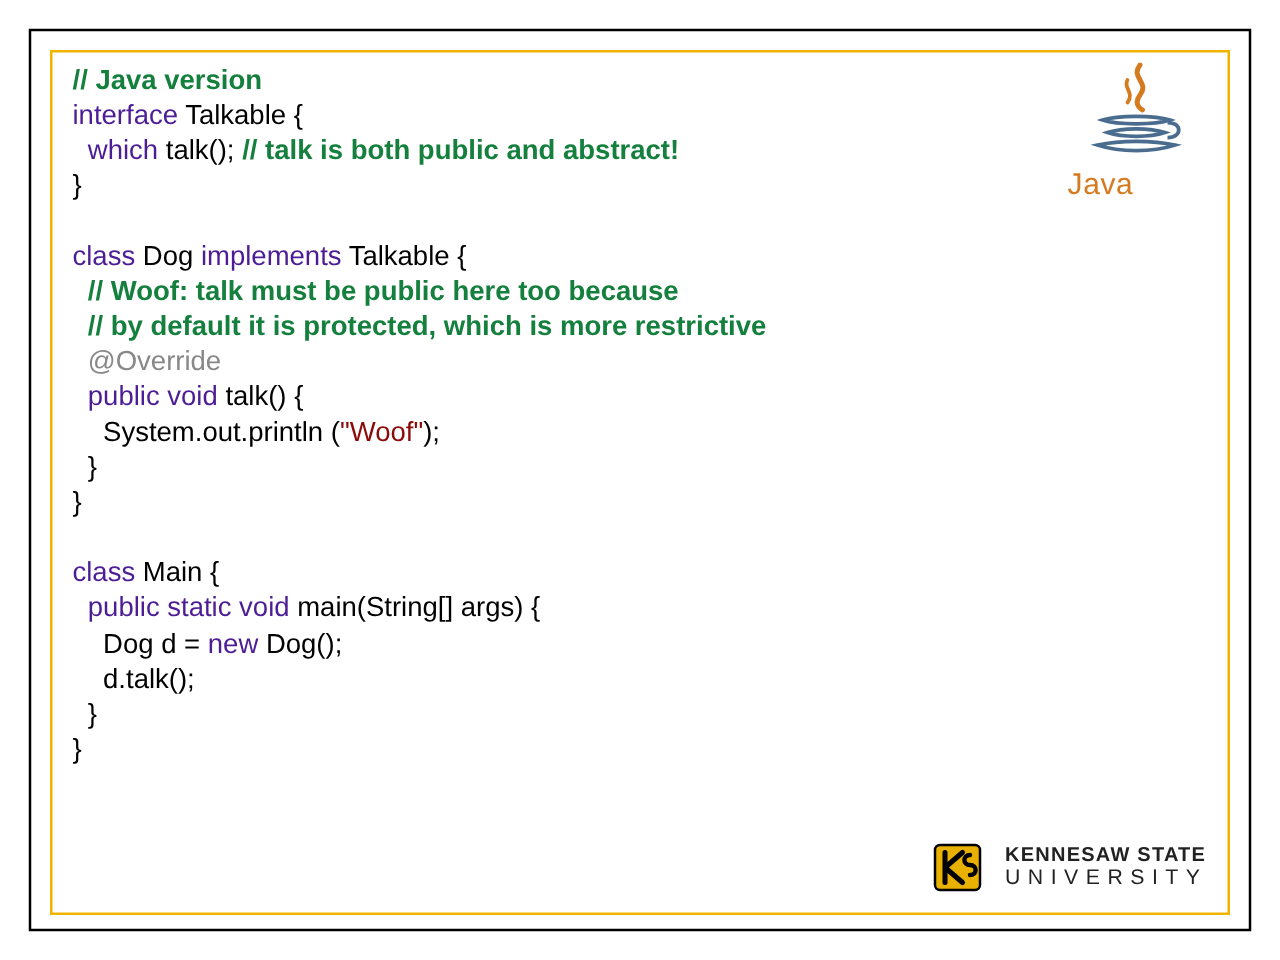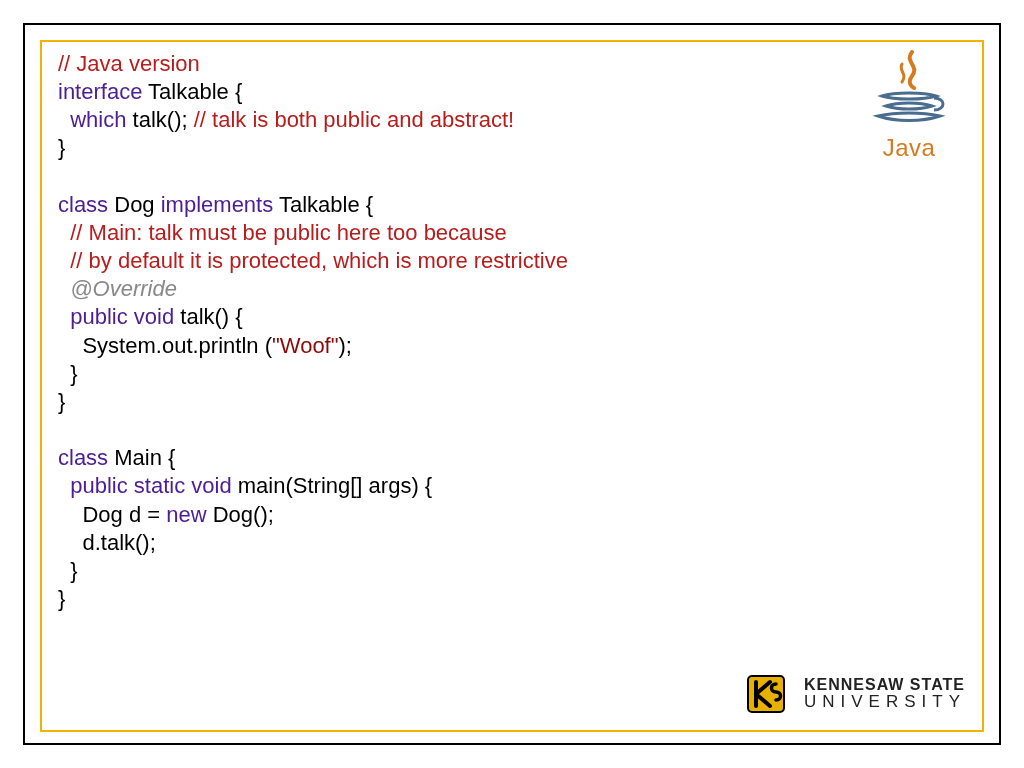--- a/index.html
+++ b/index.html
@@ -42,30 +42,30 @@
     color: #000;
     letter-spacing: -0.5px;
   }
   .code {
     font-family: Arial, Helvetica, sans-serif;
     font-size: 22px;
     line-height: 1.28;
     white-space: pre;
     color: #000;
   }
-  .c-comment { color: #b91c1c; }
+  .c-comment { color: #15803d; font-weight: bold; }
   .c-keyword { color: #4c1d95; }
-  .c-override { color: #888; font-style: italic; }
+  .c-override { color: #888; }
   .c-string  { color: #8b0b0b; }
   .java-logo {
     position: absolute;
     top: 50px;
     right: 60px;
     width: 110px;
-    text-align: center;
+    text-align: left;
   }
   .java-logo svg { display: block; margin: 0 auto; }
   .java-logo .java-word {
     color: #d67a1f;
     font-size: 24px;
     font-family: Arial, sans-serif;
     margin-top: 4px;
     letter-spacing: 0.5px;
   }
   .ksu-logo {
@@ -98,21 +98,21 @@
 <div class="inner-frame"></div>
 
 <div class="content">
 
   <div class="code"><span class="c-comment">// Java version</span>
 <span class="c-keyword">interface </span><span>Talkable {</span>
   <span class="c-keyword">which </span><span>talk(); </span><span class="c-comment">// talk is both public and abstract!</span>
 <span>}</span>
 
 <span class="c-keyword">class </span><span>Dog </span><span class="c-keyword">implements </span><span>Talkable {</span>
-  <span class="c-comment">// Main: talk must be public here too because</span>
+  <span class="c-comment">// Woof: talk must be public here too because</span>
   <span class="c-comment">// by default it is protected, which is more restrictive</span>
   <span class="c-override">@Override</span>
   <span class="c-keyword">public void </span><span>talk() {</span>
 <span>    System.out.println (</span><span class="c-string">"Woof"</span><span>);</span>
 <span>  }</span>
 <span>}</span>
 
 <span class="c-keyword">class </span><span>Main {</span>
   <span class="c-keyword">public static void </span><span>main(String[] args) {</span>
 <span>    Dog d = </span><span class="c-keyword">new </span><span>Dog();</span>

